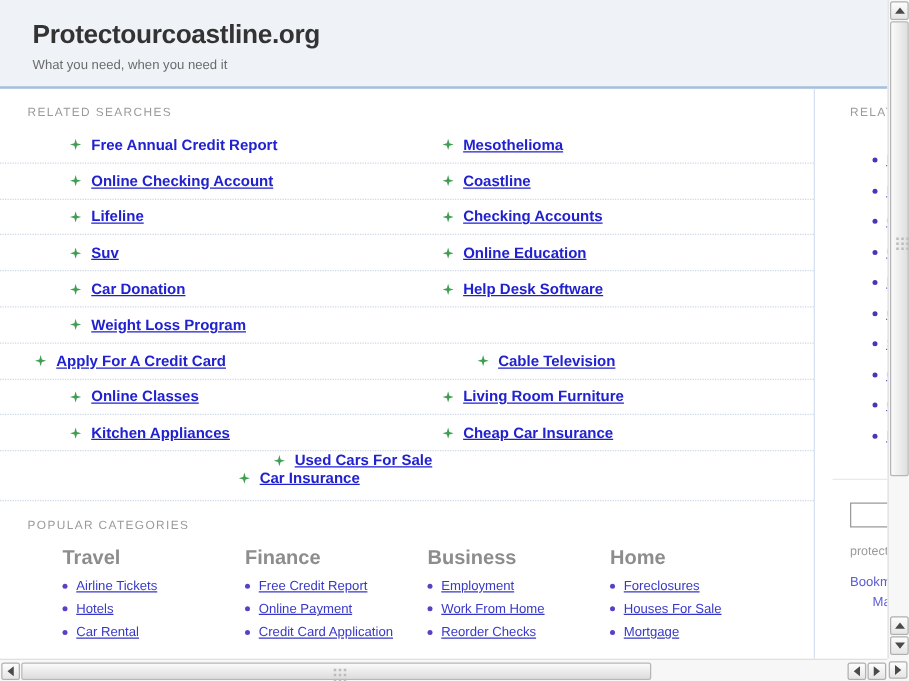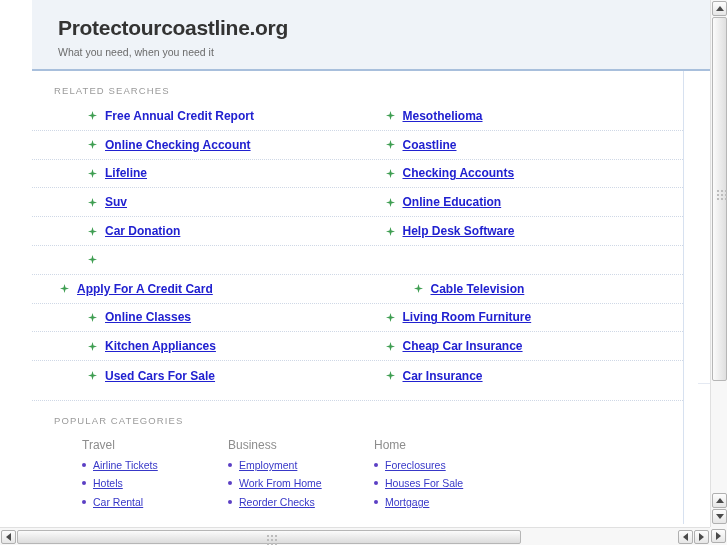--- a/index.html
+++ b/index.html
@@ -12,21 +12,20 @@
     font-family: "Liberation Sans", sans-serif;
   }
 
   #viewport {
     position: absolute;
     left: 0; top: 0;
     width: 710px;
     height: 527px;
     overflow: hidden;
     background: #ffffff;
-    padding-left: 32px;
   }
 
   
   #page {
     position: relative;
     width: 980px;
     min-height: 527px;
     background: #ffffff;
   }
 
@@ -77,21 +76,21 @@
   }
 
   
   .rs-grid { padding: 0 0 0 0; }
   .rs-row {
     display: flex;
     border-bottom: 1px dotted #cfd8e6;
     height: 28.8px;
     align-items: center;
   }
-  .rs-row:last-child { border-bottom: none; }
+  .rs-row:last-child { border-bottom: none; flex-direction: column; }
   .rs-cell {
     width: 50%;
     display: flex;
     align-items: center;
     padding-left: 56px;
   }
   .rs-cell.right { padding-left: 28px; }
 
   .arrow-bullet {
     display: inline-block;
@@ -117,23 +116,24 @@
   .pc-wrap {
     border-top: 1px dotted #cfd8e6;
     margin-top: 10px;
   }
   .pc-cols {
     display: flex;
     padding: 6px 0 10px 50px;
   }
   .pc-col { width: 146px; }
   .pc-head {
-    font-size: 12px;
+    font-size: 16px;
     color: #8d8d8d;
     margin-bottom: 7px;
+    font-weight: bold;
   }
   .pc-item {
     display: flex;
     align-items: center;
     margin-bottom: 6.5px;
   }
   .dot-bullet {
     width: 4px; height: 4px;
     border-radius: 50%;
     background: #5b3fc4;
@@ -374,20 +374,21 @@
                 <a class="rs-link">Help Desk Software</a>
               </div>
             </div>
             <div class="rs-row">
               <div class="rs-cell">
                 <span class="arrow-bullet">
                   <svg width="9" height="9" viewBox="0 0 9 9">
                     <path d="M4.5 0 L5.5 3.5 L9 4.5 L5.5 5.5 L4.5 9 L3.5 5.5 L0 4.5 L3.5 3.5 Z" fill="#3f9e52"></path>
                   </svg>
                 </span>
+                <a class="rs-link">Weight Loss Program</a>
               </div>
             </div>
             <div class="rs-row">
               <div class="rs-cell right">
                 <span class="arrow-bullet">
                   <svg width="9" height="9" viewBox="0 0 9 9">
                     <path d="M4.5 0 L5.5 3.5 L9 4.5 L5.5 5.5 L4.5 9 L3.5 5.5 L0 4.5 L3.5 3.5 Z" fill="#3f9e52"></path>
                   </svg>
                 </span>
                 <a class="rs-link">Apply For A Credit Card</a>
@@ -466,20 +467,35 @@
                   <span class="dot-bullet"></span>
                   <a class="pc-link">Airline Tickets</a>
                 </div>
                 <div class="pc-item">
                   <span class="dot-bullet"></span>
                   <a class="pc-link">Hotels</a>
                 </div>
                 <div class="pc-item">
                   <span class="dot-bullet"></span>
                   <a class="pc-link">Car Rental</a>
+                </div>
+              </div>
+              <div class="pc-col">
+                <div class="pc-head">Finance</div>
+                <div class="pc-item">
+                  <span class="dot-bullet"></span>
+                  <a class="pc-link">Free Credit Report</a>
+                </div>
+                <div class="pc-item">
+                  <span class="dot-bullet"></span>
+                  <a class="pc-link">Online Payment</a>
+                </div>
+                <div class="pc-item">
+                  <span class="dot-bullet"></span>
+                  <a class="pc-link">Credit Card Application</a>
                 </div>
               </div>
               <div class="pc-col">
                 <div class="pc-head">Business</div>
                 <div class="pc-item">
                   <span class="dot-bullet"></span>
                   <a class="pc-link">Employment</a>
                 </div>
                 <div class="pc-item">
                   <span class="dot-bullet"></span>

